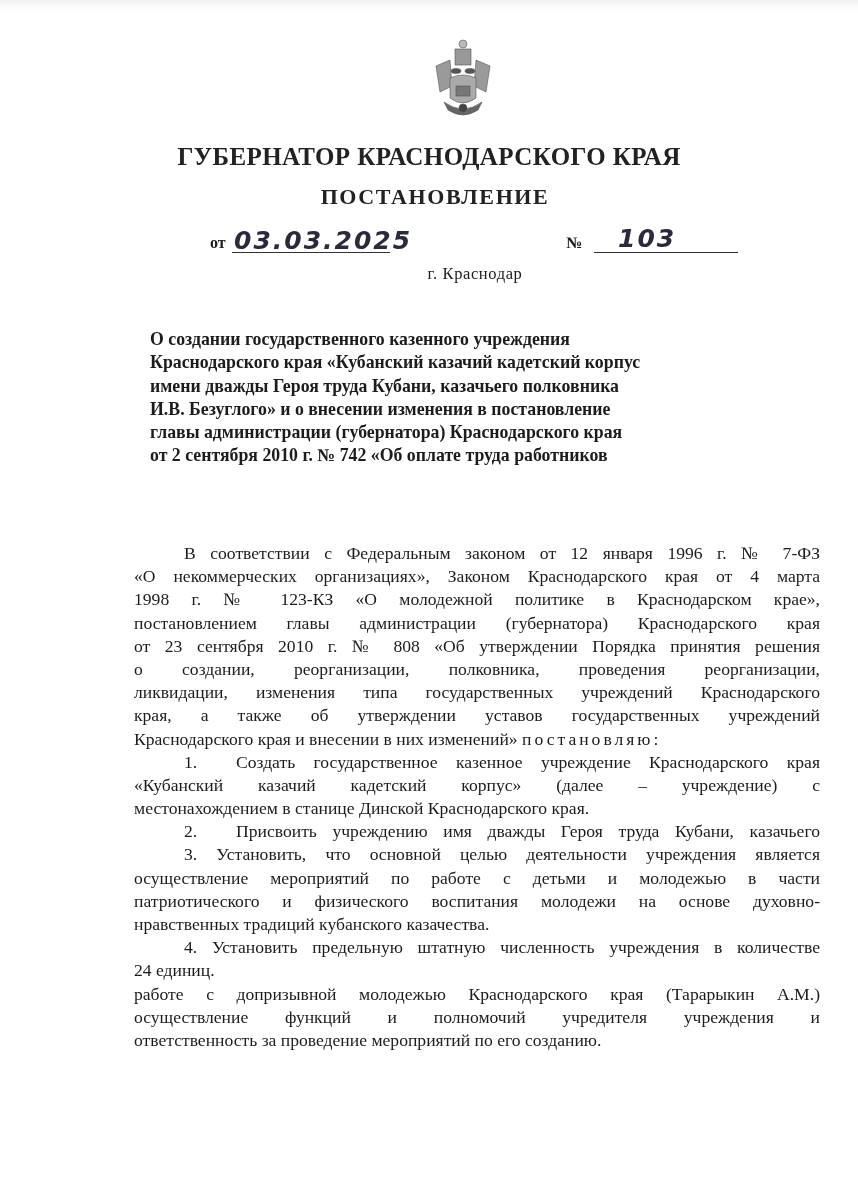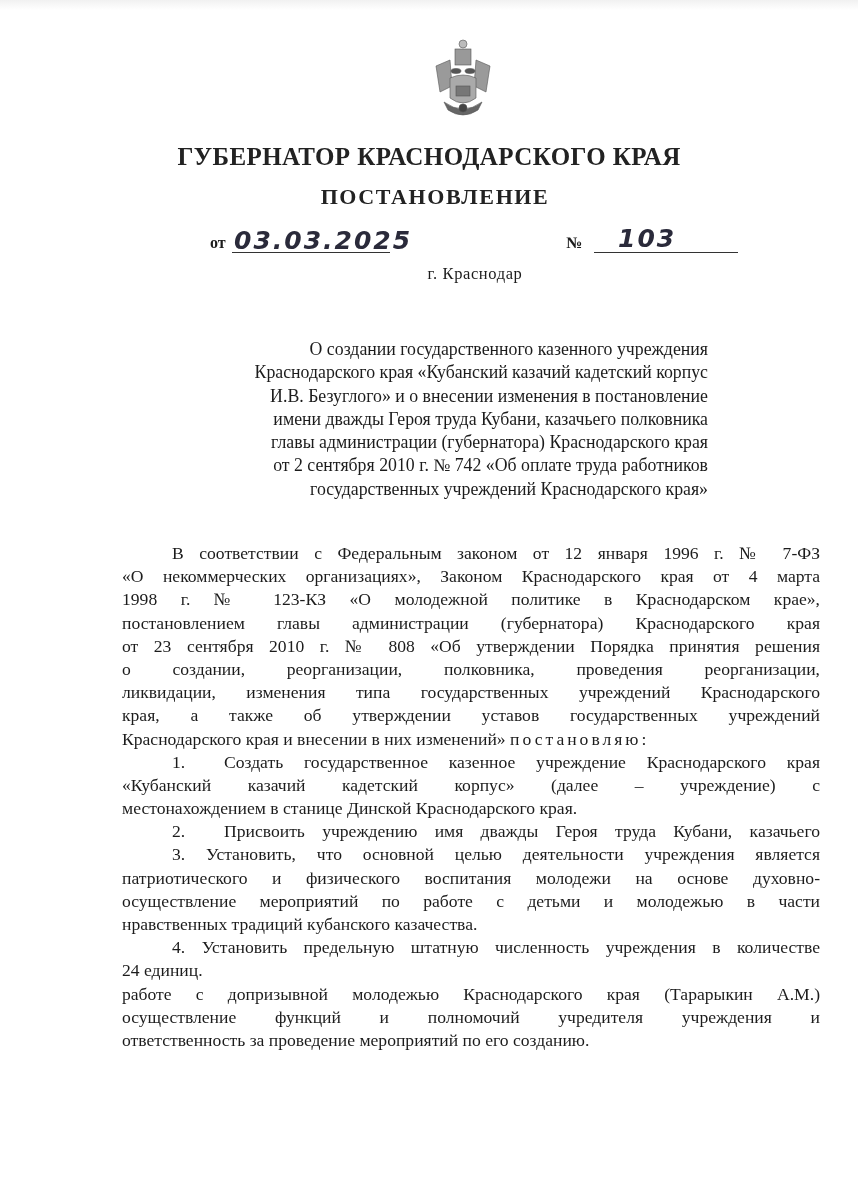--- a/index.html
+++ b/index.html
@@ -18,25 +18,25 @@
   .date-label { position: absolute; left: 0; top: 6px; }
   .date-line { position: absolute; left: 22px; top: 24px; width: 158px; border-bottom: 1px solid #333; }
   .hand { position: absolute; font-family: "DejaVu Sans", sans-serif; font-style: italic;
     font-weight: bold; font-size: 25px; letter-spacing: 2px; color: #2a2a3a; }
   .date-val { left: 24px; top: -2px; }
   .num-row { position: absolute; top: 228px; left: 566px; font-size: 16px; font-weight: bold; }
   .num-label { position: absolute; left: 0; top: 6px; }
   .num-line { position: absolute; left: 28px; top: 24px; width: 144px; border-bottom: 1px solid #333; }
   .num-val { left: 52px; top: -4px; }
   .city { position: absolute; left: 0; width: 858px; top: 264px; text-align: center; font-size: 16.5px; letter-spacing: 0.6px; padding-left: 46px; }
-  .subject { position: absolute; left: 150px; width: 558px; top: 338px; text-align: right;
-    font-weight: normal; font-size: 17.8px; line-height: 23.3px; }
+  .subject { position: absolute; left: 150px; width: 558px; top: 328px; text-align: left;
+    font-weight: bold; font-size: 17.8px; line-height: 23.3px; }
   .subject div { white-space: nowrap; }
   .body { position: absolute; left: 122px; width: 698px; top: 542px; font-size: 17.6px; line-height: 23.2px; }
-  .body .line { display: block; text-align: justify; text-align-last: justify; white-space: nowrap; height: 23.2px; }
+  .body .line { display: block; text-align: justify; text-align-last: justify; white-space: nowrap; height: 23.2px; margin-left: 12px; }
   .body .line.last { text-align-last: left; }
   .body .ind { padding-left: 50px; }
   .spaced { letter-spacing: 3px; }
   .numtab { display: inline-block; width: 52px; }
 </style>
 </head>
 <body>
 
 <div class="topshade"></div>
 
@@ -70,25 +70,24 @@
   <span class="num-label">№</span>
   <span class="num-line"></span>
   <span class="hand num-val">103</span>
 </div>
 
 <div class="city">г. Краснодар</div>
 
 <div class="subject">
   <div>О создании государственного казенного учреждения</div>
   <div>Краснодарского края «Кубанский казачий кадетский корпус</div>
+  <div>имени дважды Героя труда Кубани, казачьего полковника</div>
   <div>И.В. Безуглого» и о внесении изменения в постановление</div>
-  <div>имени дважды Героя труда Кубани, казачьего полковника</div>
   <div>главы администрации (губернатора) Краснодарского края</div>
   <div>от 2 сентября 2010 г. № 742 «Об оплате труда работников</div>
-  <div>государственных учреждений Краснодарского края»</div>
 </div>
 
 <div class="body">
   <div>
     <span class="line ind">В соответствии с Федеральным законом от 12 января 1996 г. № 7-ФЗ</span>
     <span class="line">«О некоммерческих организациях», Законом Краснодарского края от 4 марта</span>
     <span class="line">1998 г. № 123-КЗ «О молодежной политике в Краснодарском крае»,</span>
     <span class="line">постановлением главы администрации (губернатора) Краснодарского края</span>
     <span class="line">от 23 сентября 2010 г. № 808 «Об утверждении Порядка принятия решения</span>
     <span class="line">о создании, реорганизации, полковника, проведения реорганизации,</span>
@@ -102,22 +101,22 @@
     <span class="line">«Кубанский казачий кадетский корпус» (далее – учреждение) с</span>
     <span class="line last">местонахождением в станице Динской Краснодарского края.</span>
   </div>
 
   <div>
     <span class="line ind"><span class="numtab">2.</span><span>Присвоить учреждению имя дважды Героя труда Кубани, казачьего</span></span>
   </div>
 
   <div>
     <span class="line ind"><span>3.</span> <span>Установить, что основной целью деятельности учреждения является</span></span>
+    <span class="line">осуществление мероприятий по работе с детьми и молодежью в части</span>
     <span class="line">патриотического и физического воспитания молодежи на основе духовно-</span>
-    <span class="line">осуществление мероприятий по работе с детьми и молодежью в части</span>
     <span class="line last">нравственных традиций кубанского казачества.</span>
   </div>
 
   <div>
     <span class="line ind"><span>4.</span> <span>Установить предельную штатную численность учреждения в количестве</span></span>
     <span class="line last">24 единиц.</span>
   </div>
 
   <div>
     <span class="line">работе с допризывной молодежью Краснодарского края (Тарарыкин А.М.)</span>

